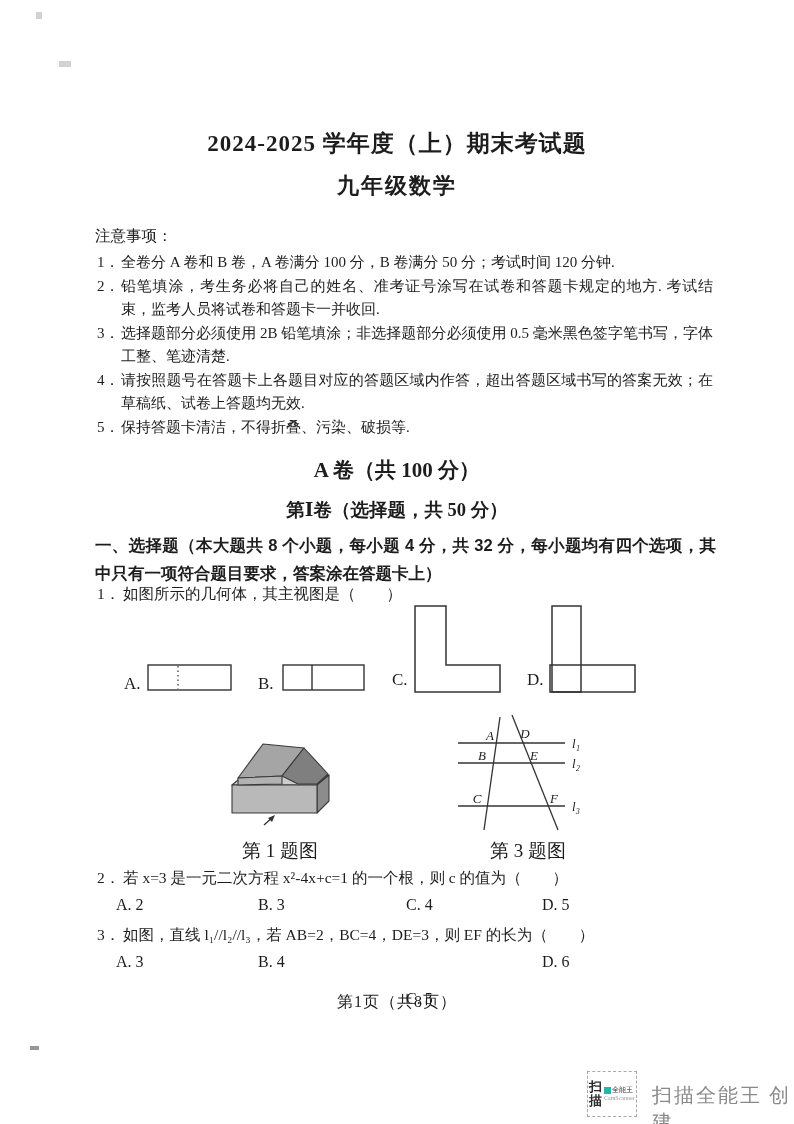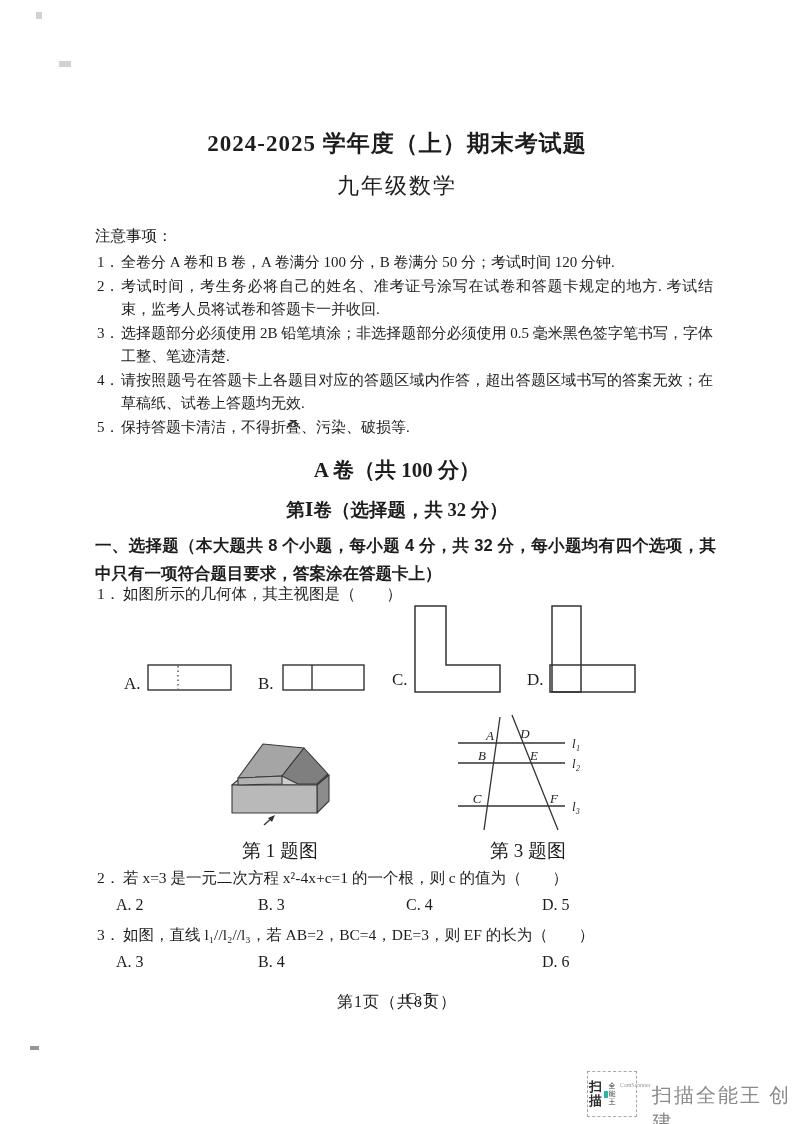--- a/index.html
+++ b/index.html
@@ -4,21 +4,21 @@
 <style>
   html,body{margin:0;padding:0;background:#e9e9e9;}
   .page{
     position:relative;width:794px;height:1124px;background:#ffffff;
     margin:0 auto;overflow:hidden;
     font-family:"Liberation Serif","DejaVu Serif",serif;color:#1d1d1d;
   }
   .abs{position:absolute;}
   .center{left:0;right:0;text-align:center;}
   .title1{top:128px;font-size:23px;font-weight:700;letter-spacing:1px;}
-  .title2{top:171px;font-size:22px;font-weight:400;letter-spacing:2px;}
+  .title2{top:171px;font-size:22px;font-weight:700;letter-spacing:2px;}
   .notice-head{left:95px;top:226px;font-size:15.5px;font-weight:400;}
   .notes{left:97px;top:251px;width:616px;font-size:15px;line-height:23.5px;text-align:justify;}
   .note{display:flex;}
   .note .num{flex:0 0 24px;}
   .note .txt{flex:1;}
   .a-title{top:456px;font-size:21px;font-weight:700;}
   .p1-title{top:497px;font-size:18.5px;font-weight:700;}
   .instr{left:95px;top:531px;width:621px;font-size:16.5px;font-weight:700;
          line-height:28px;text-align:justify;font-family:"Liberation Sans","DejaVu Sans",sans-serif;}
   .qline{left:97px;font-size:15.5px;display:flex;}
@@ -28,21 +28,21 @@
   .caption{font-size:19px;text-align:center;}
   .footer{top:992px;font-size:16px;letter-spacing:1px;}
   svg{display:block;overflow:visible;}
   .figtext{font-family:"Liberation Serif","DejaVu Serif",serif;font-style:italic;font-size:13px;fill:#222;}
   .stamp{
     left:587px;top:1071px;width:50px;height:46px;border:1px dashed #a8a8a8;
     background:#fff;display:flex;align-items:center;padding:1px;box-sizing:border-box;gap:2px;
   }
   .stamp-glyphs{display:flex;flex-direction:column;line-height:14px;font-size:13px;
     font-weight:700;color:#2a2a2a;}
-  .stamp-right{display:flex;flex-direction:row;gap:1px;}
+  .stamp-right{display:flex;flex-direction:column;gap:1px;}
   .stamp-row{display:flex;align-items:center;gap:1px;}
   .stamp-sq{width:7px;height:7px;background:#26b7a6;display:inline-block;}
   .stamp-small{font-size:7px;color:#333;line-height:8px;}
   .stamp-tiny{font-size:6px;color:#9a9a9a;line-height:7px;letter-spacing:0;}
   .wm-text{left:652px;top:1082px;font-size:20px;color:#8a8a8a;letter-spacing:2px;}
   .artifact{background:#6b6b6b;opacity:.30;}
 </style>
 </head>
 <body>
 
@@ -56,38 +56,38 @@
   <div class="abs center title2">九年级数学</div>
 
   <div class="abs notice-head">注意事项：</div>
   <div class="abs notes">
     <div class="note">
       <span class="num">1．</span>
       <span class="txt">全卷分 A 卷和 B 卷，A 卷满分 100 分，B 卷满分 50 分；考试时间 120 分钟.</span>
     </div>
     <div class="note">
       <span class="num">2．</span>
-      <span class="txt">考试时间，考生务必将自己的姓名、准考证号涂写在试卷和答题卡规定的地方. 考试结束，监考人员将试卷和答题卡一并收回.</span>
+      <span class="txt">铅笔填涂，考生务必将自己的姓名、准考证号涂写在试卷和答题卡规定的地方. 考试结束，监考人员将试卷和答题卡一并收回.</span>
     </div>
     <div class="note">
       <span class="num">3．</span>
       <span class="txt">选择题部分必须使用 2B 铅笔填涂；非选择题部分必须使用 0.5 毫米黑色签字笔书写，字体工整、笔迹清楚.</span>
     </div>
     <div class="note">
       <span class="num">4．</span>
       <span class="txt">请按照题号在答题卡上各题目对应的答题区域内作答，超出答题区域书写的答案无效；在草稿纸、试卷上答题均无效.</span>
     </div>
     <div class="note">
       <span class="num">5．</span>
       <span class="txt">保持答题卡清洁，不得折叠、污染、破损等.</span>
     </div>
   </div>
 
   <div class="abs center a-title">A 卷（共 100 分）</div>
-  <div class="abs center p1-title">第Ⅰ卷（选择题，共 32 分）</div>
+  <div class="abs center p1-title">第Ⅰ卷（选择题，共 50 分）</div>
   <div class="abs instr">一、选择题（本大题共 8 个小题，每小题 4 分，共 32 分，每小题均有四个选项，其中只有一项符合题目要求，答案涂在答题卡上）</div>
 
   <div class="abs qline" style="top:584px;">
     <span class="num">1．</span>
     <span>如图所示的几何体，其主视图是（　　）</span>
   </div>
 
   <span class="abs opt-label" style="left:124px;top:674px;">A.</span>
   <svg class="abs" style="left:147px;top:664px;" width="86" height="28">
     <rect x="1" y="1" width="83" height="25" fill="none" stroke="#333" stroke-width="1.4"></rect>

